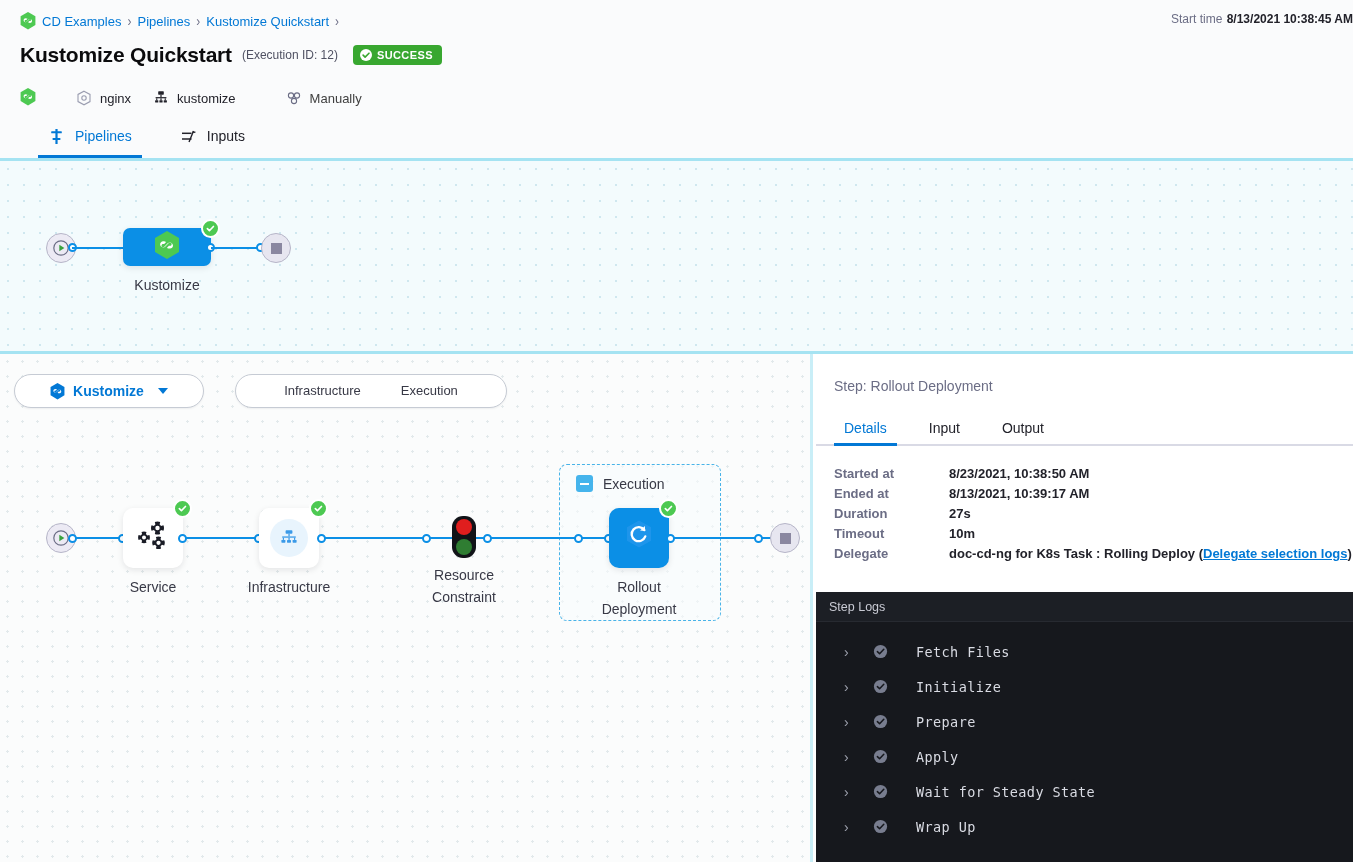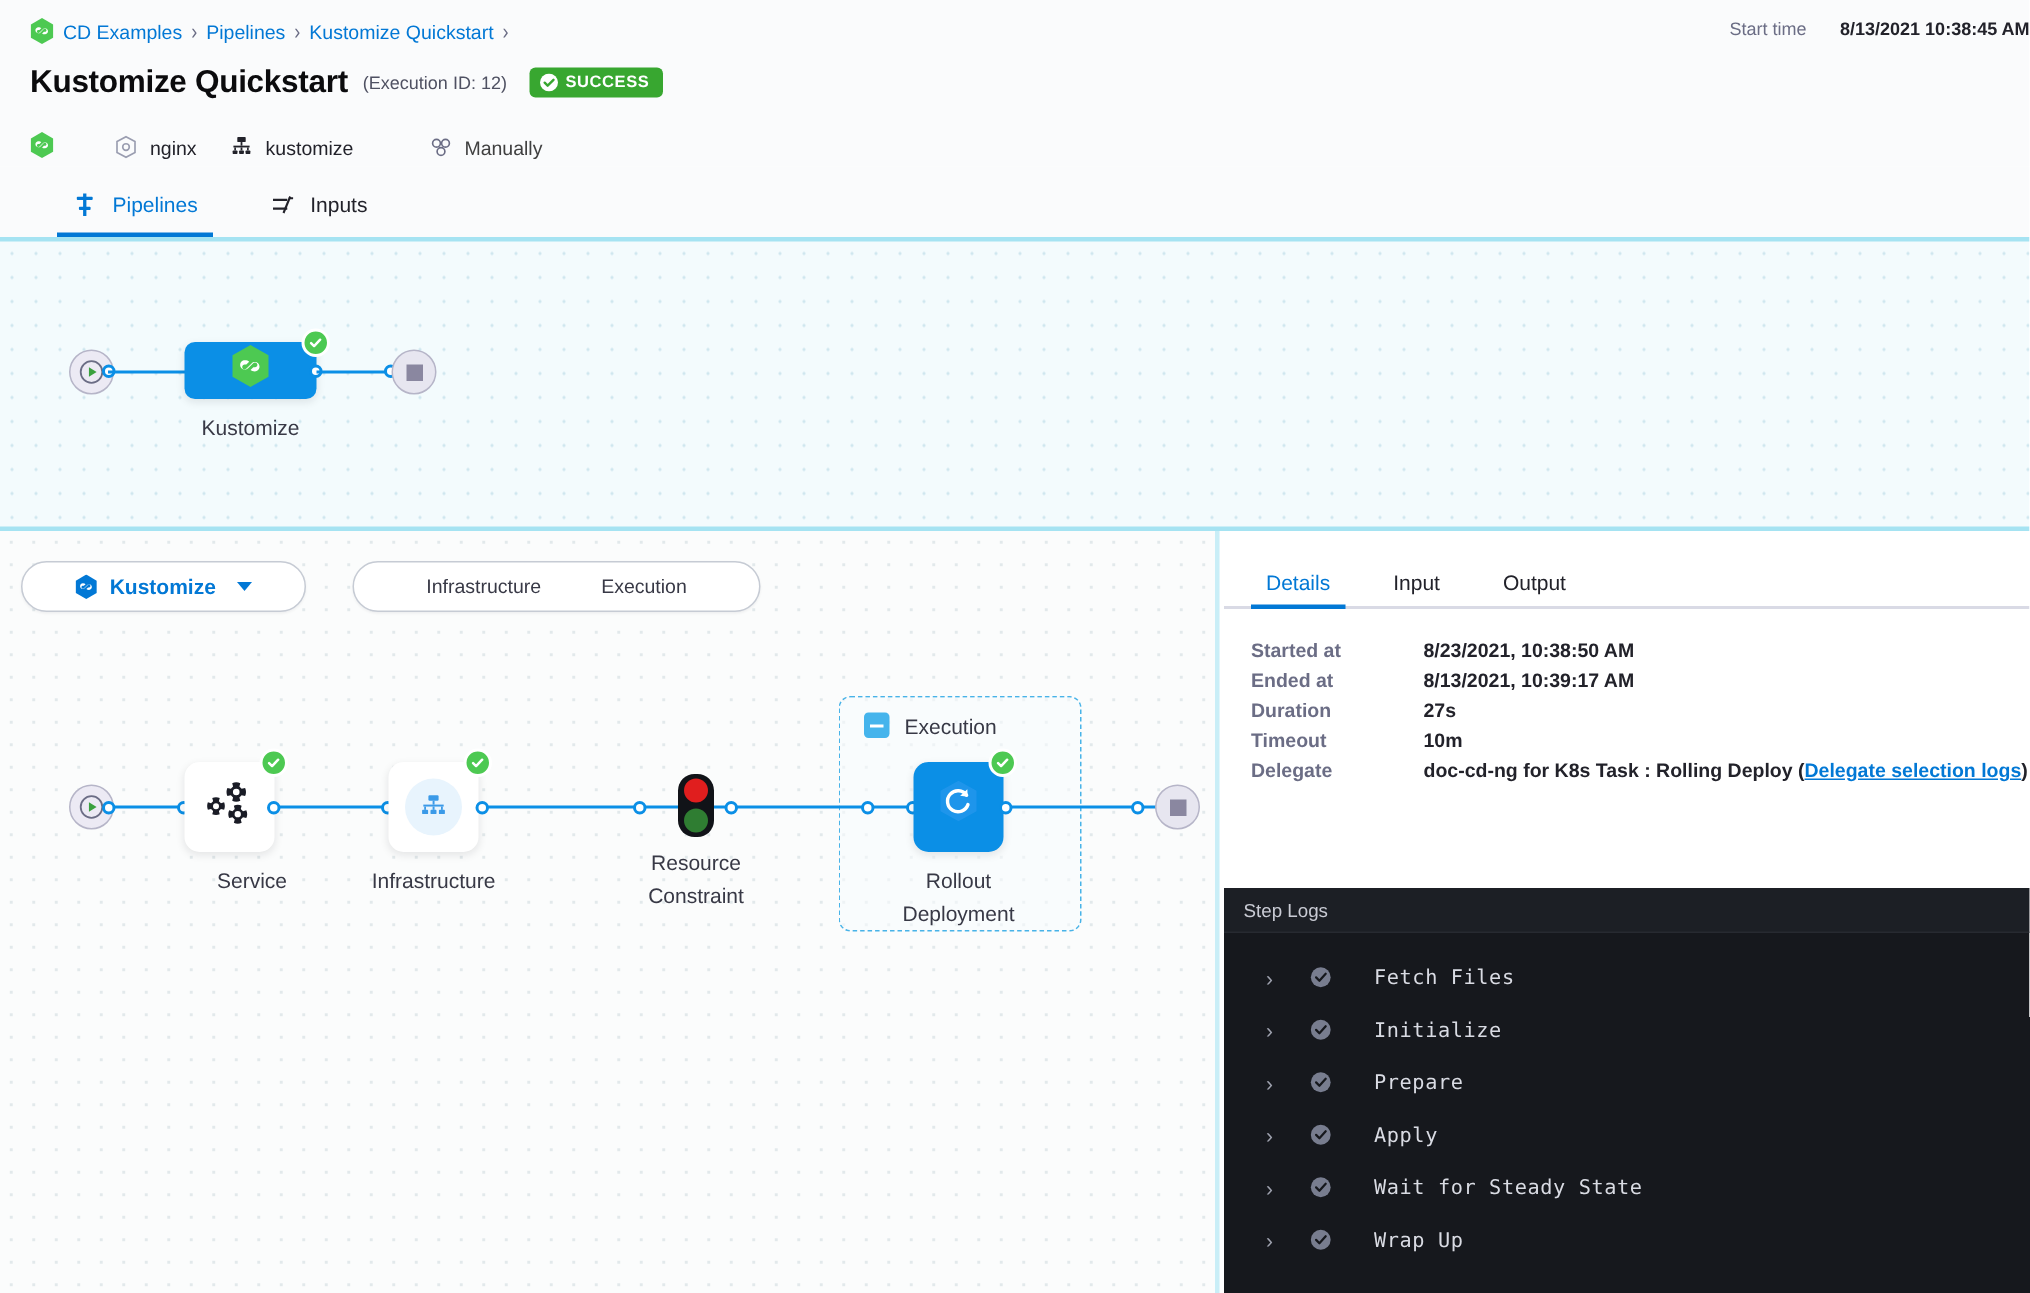--- a/index.html
+++ b/index.html
@@ -43,21 +43,21 @@
   .meta-item.first { margin-right: 18px; }
   .meta-item + .meta-item { margin-left: 22px; }
   .meta-item.trigger { margin-left: 50px; }
   .meta-item .lnk { color: #404040; }
   .meta-ico { width: 16px; height: 16px; flex: none; display:block; }
 
   .start-time {
     position: absolute; right: 0px; top: 12px;
     font-size: 12px; color: #22222a; white-space: nowrap;
   }
-  .start-time .lbl { color: #6b6d85; margin-right: 19px; }
+  .start-time .lbl { color: #6b6d85; margin-right: 1px; }
   .start-time .val { font-weight: bold; }
 
   
   .tabbar {
     position: absolute; top: 111px; left: 0; width: 1353px; height: 47px;
     background: #fafbfc; display: flex; align-items: flex-end; padding-left: 38px;
   }
   .tab {
     display: flex; align-items: center; gap: 10px;
     height: 44px; padding: 0 10px; margin-right: 28px;
@@ -420,21 +420,21 @@
               <path d="M22.5 15.5c-.9 0-1.8.2-2.6.6l.6 2.2-1.5 1.5-2.2-.6c-.4.8-.6 1.7-.6 2.6s.2 1.8.6 2.6l2.2-.6 1.5 1.5-.6 2.2c.8.4 1.7.6 2.6.6s1.8-.2 2.6-.6l-.6-2.2 1.5-1.5 2.2.6c.4-.8.6-1.7.6-2.6s-.2-1.8-.6-2.6l-2.2.6-1.5-1.5.6-2.2c-.8-.4-1.7-.6-2.6-.6zm0 4.2a2.1 2.1 0 110 4.2 2.1 2.1 0 010-4.2z"></path>
             </g>
           </svg>
         </span>
         <span class="ok-dot">
           <svg viewBox="0 0 12 12">
               <path d="M2.6 6.2 L4.8 8.4 L9.2 3.8" stroke="#fff" stroke-width="1.8" fill="none" stroke-linecap="round" stroke-linejoin="round"></path>
             </svg>
         </span>
       </div>
-      <div class="node-label" style="left:45px;">Service</div>
+      <div class="node-label" style="left:30px;">Service</div>
     </div>
     <div class="port" style="left:178px; top:180px;"></div>
 
     <div class="port" style="left:254px; top:180px;"></div>
     <div class="node-wrap" style="left:259px; top:154px;">
       <div class="node-box">
         <span style="width:38px;height:38px;border-radius:50%;background:#e8f4fd;display:flex;align-items:center;justify-content:center;">
           <svg viewBox="0 0 20 20" width="20" height="20">
             <rect x="6.6" y="2.2" width="6.8" height="3.6" rx="0.8" fill="#3b9ae8"></rect>
             <rect x="9.4" y="5.8" width="1.3" height="2.6" fill="#3b9ae8"></rect>
@@ -492,20 +492,21 @@
     <div class="port" style="left:754px; top:180px;"></div>
 
     <div class="node-wrap" style="left:770px; top:169px;">
       <div class="round-node">
         <span class="stop-sq"></span>
       </div>
     </div>
   </div>
 
   <div class="side">
+    <div class="side-title">Step: Rollout Deployment</div>
 
     <div class="side-tabs">
       <div class="side-tab active">Details</div>
       <div class="side-tab">Input</div>
       <div class="side-tab">Output</div>
     </div>
 
     <div class="details">
       <div class="drow">
         <span class="dk">Started at</span>

